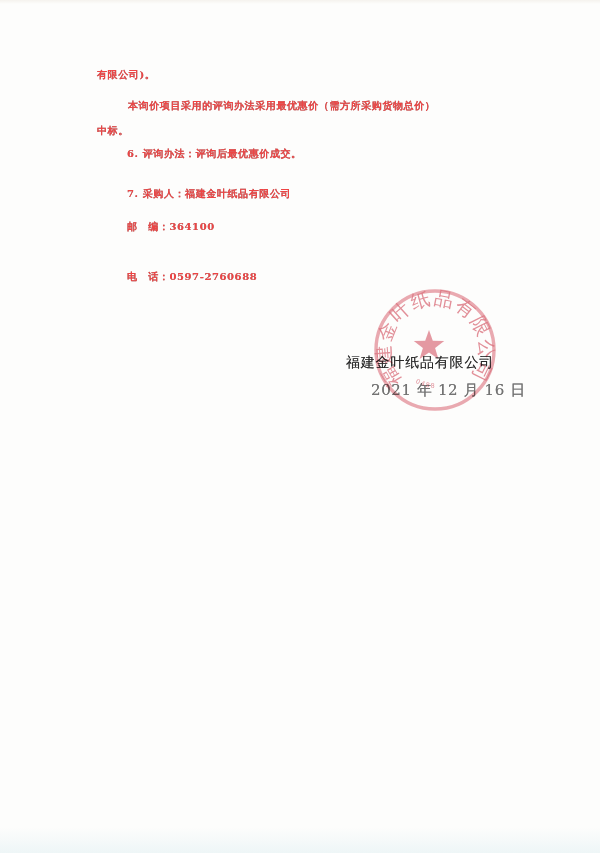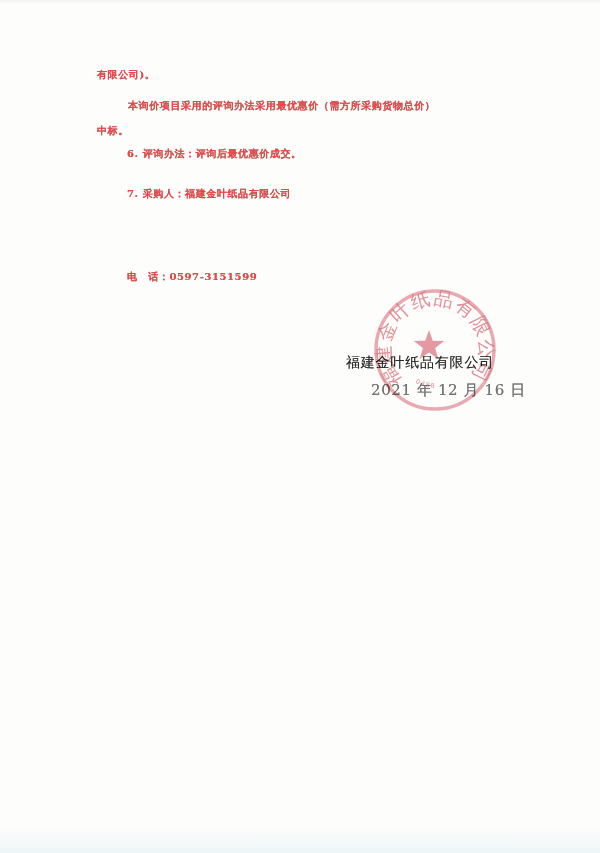--- a/index.html
+++ b/index.html
@@ -67,21 +67,22 @@
 <body>
 
 <div class="page">
   <div class="scan-edge-top"></div>
 
   <div class="tline" style="left:97px;  top:65px;">有限公司)。</div>
   <div class="tline" style="left:128px; top:96px;">本询价项目采用的评询办法采用最优惠价（需方所采购货物总价）</div>
   <div class="tline" style="left:97px;  top:121px;">中标。</div>
   <div class="tline" style="left:127px; top:144px;">6. 评询办法：评询后最优惠价成交。</div>
   <div class="tline" style="left:127px; top:168px;margin-top:16px;">7. 采购人：福建金叶纸品有限公司</div>
-  <div class="tline" style="left:127px; top:267px;">电　话：0597-3151599</div>
+  <div class="tline" style="left:127px; top:217px;">邮　编：364100</div>
+  <div class="tline" style="left:127px; top:267px;">电　话：0597-2760688</div>
 
   <div class="sig-company">福建金叶纸品有限公司</div>
   <div class="sig-date">2021 年 12 月 16 日</div>
 
   <div class="stamp">
     <svg viewBox="0 0 128 128" xmlns="http://www.w3.org/2000/svg">
       <defs>
         <path id="arcPath" d="M 32.2,95.8 A 45,45 0 1 1 95.8,95.8" fill="none"></path>
         <path id="codePath" d="M 39.6,93.1 A 38,38 0 0 0 88.4,93.1" fill="none"></path>
       </defs>

